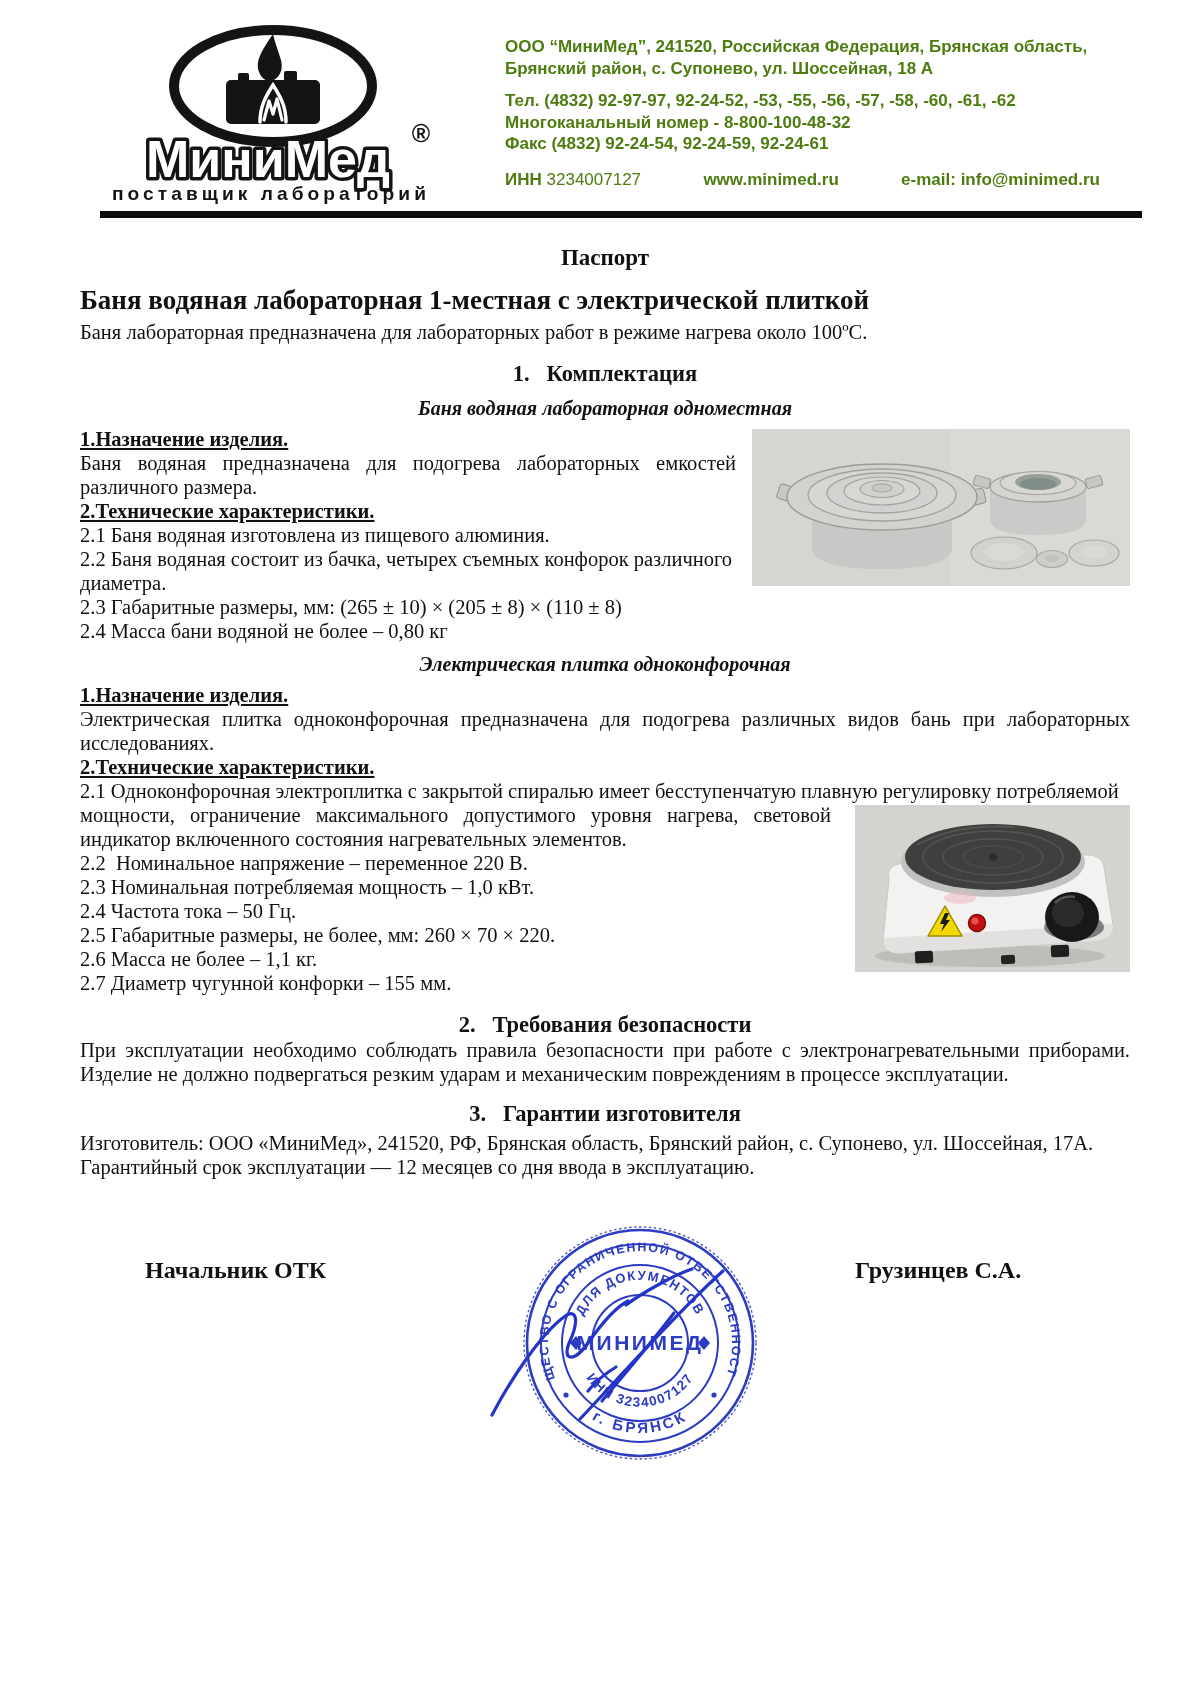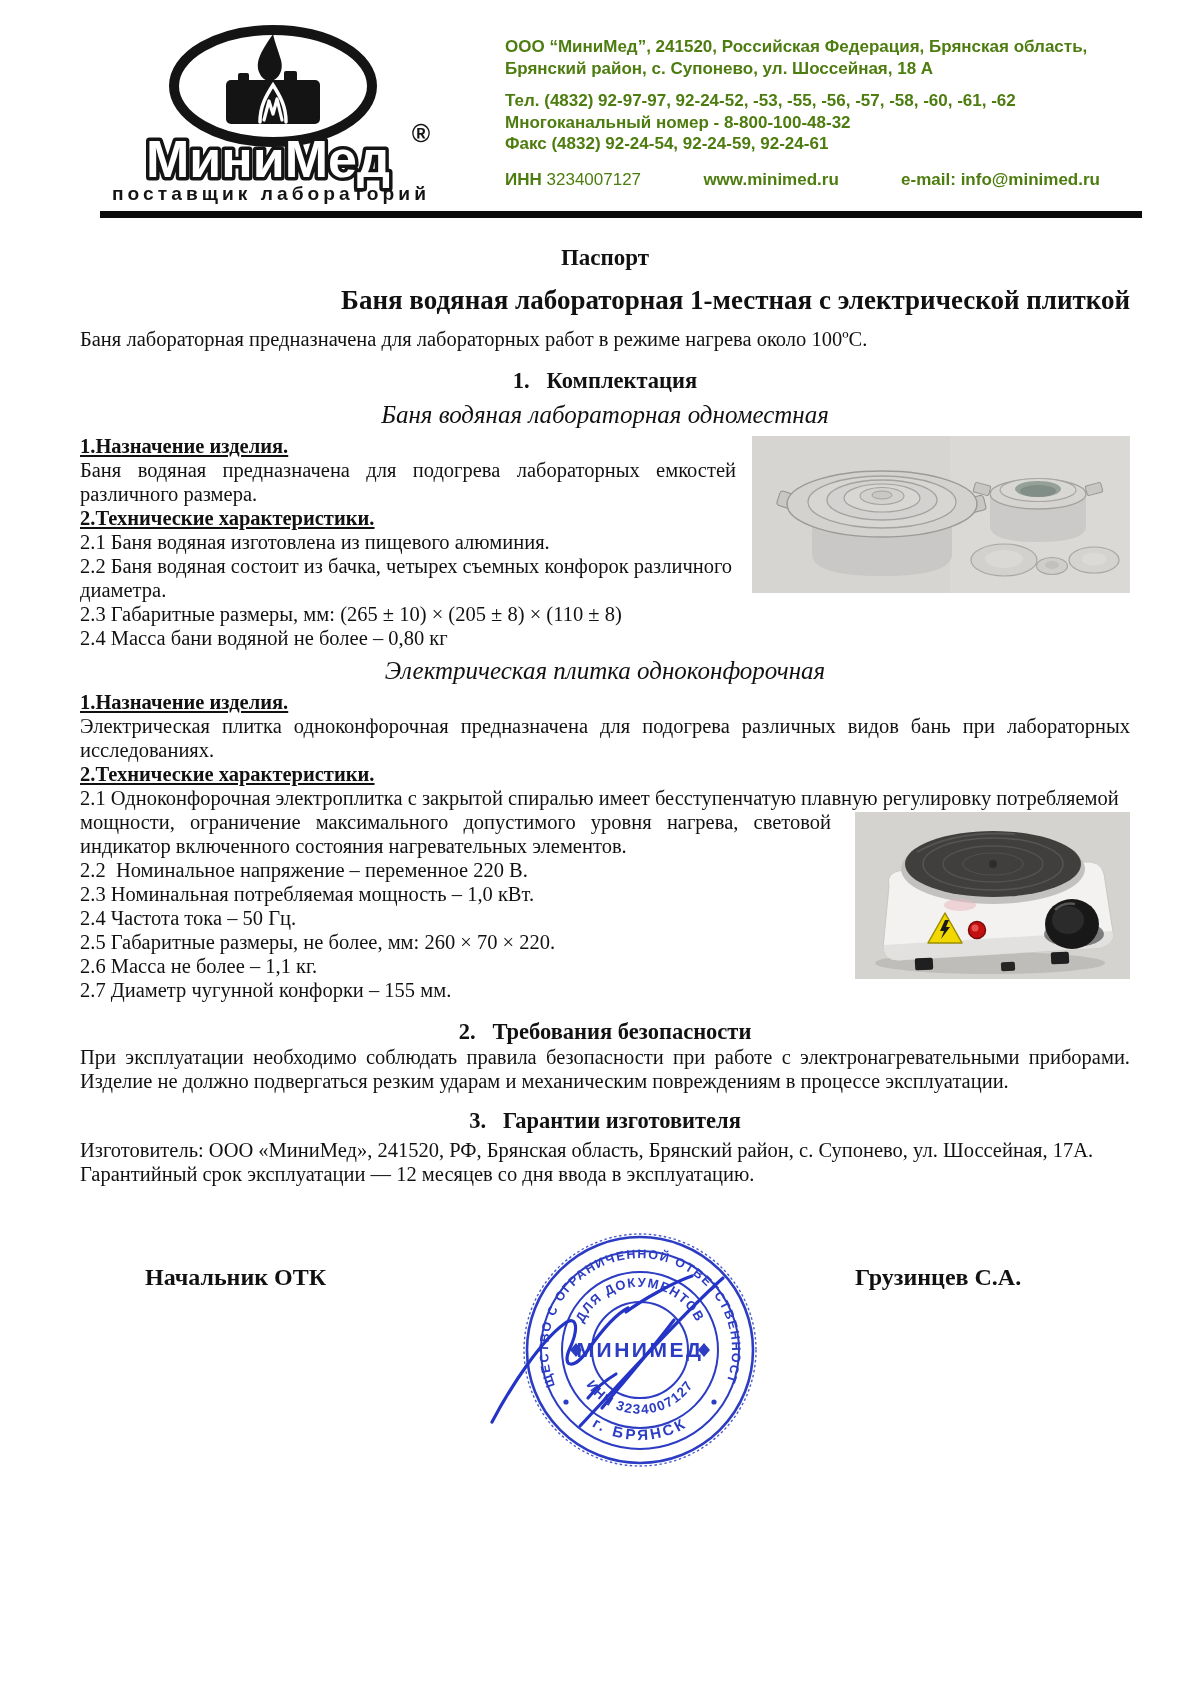--- a/index.html
+++ b/index.html
@@ -13,24 +13,24 @@
          font-size:17px;line-height:21.5px;color:#4d7c0f;}
   .hinfo .blk{margin:0 0 11px 0;}
   .inn-row{display:flex;justify-content:space-between;align-items:baseline;margin-top:14px;}
   .inn-val{font-weight:normal;}
   .rule{position:absolute;left:100px;right:58px;top:211px;height:7px;background:#0b0b0b;}
 
   
   main{padding:218px 70px 0 80px;}
   p{margin:0;font-size:20.5px;line-height:24px;}
   .h-doc{margin:26px 0 0;text-align:center;font-size:23px;font-weight:bold;line-height:28px;}
-  .h-title{margin:12px 0 0;text-align:right;font-size:27px;font-weight:bold;line-height:32px;}
-  .intro{margin-top:11px;}
+  .h-title{margin:12px 0 0;text-align:left;font-size:27px;font-weight:bold;line-height:32px;}
+  .intro{margin-top:4px;}
   .h-num{margin:16px 0 0;text-align:center;font-size:22.5px;font-weight:bold;line-height:27px;clear:both;}
-  .h-it{margin:6px 0 4px;text-align:center;font-size:25px;font-style:italic;font-weight:normal;line-height:30px;clear:both;}
+  .h-it{margin:6px 0 4px;text-align:center;font-size:20px;font-style:italic;font-weight:bold;line-height:30px;clear:both;}
   .bold{font-weight:bold;text-decoration:underline;}
   .just{text-align:justify;}
   .photo-bath{float:right;width:378px;height:157px;margin:2px 0 6px 16px;}
   .photo-plate{float:right;width:275px;height:167px;margin:2px 0 8px 24px;}
   .mt4{margin-top:4px;}
   .h-it2{}
 
   
   .sign-area{position:relative;height:470px;margin-top:20px;clear:both;}
   .sig-left{position:absolute;left:65px;top:58px;font-weight:bold;font-size:24px;}

